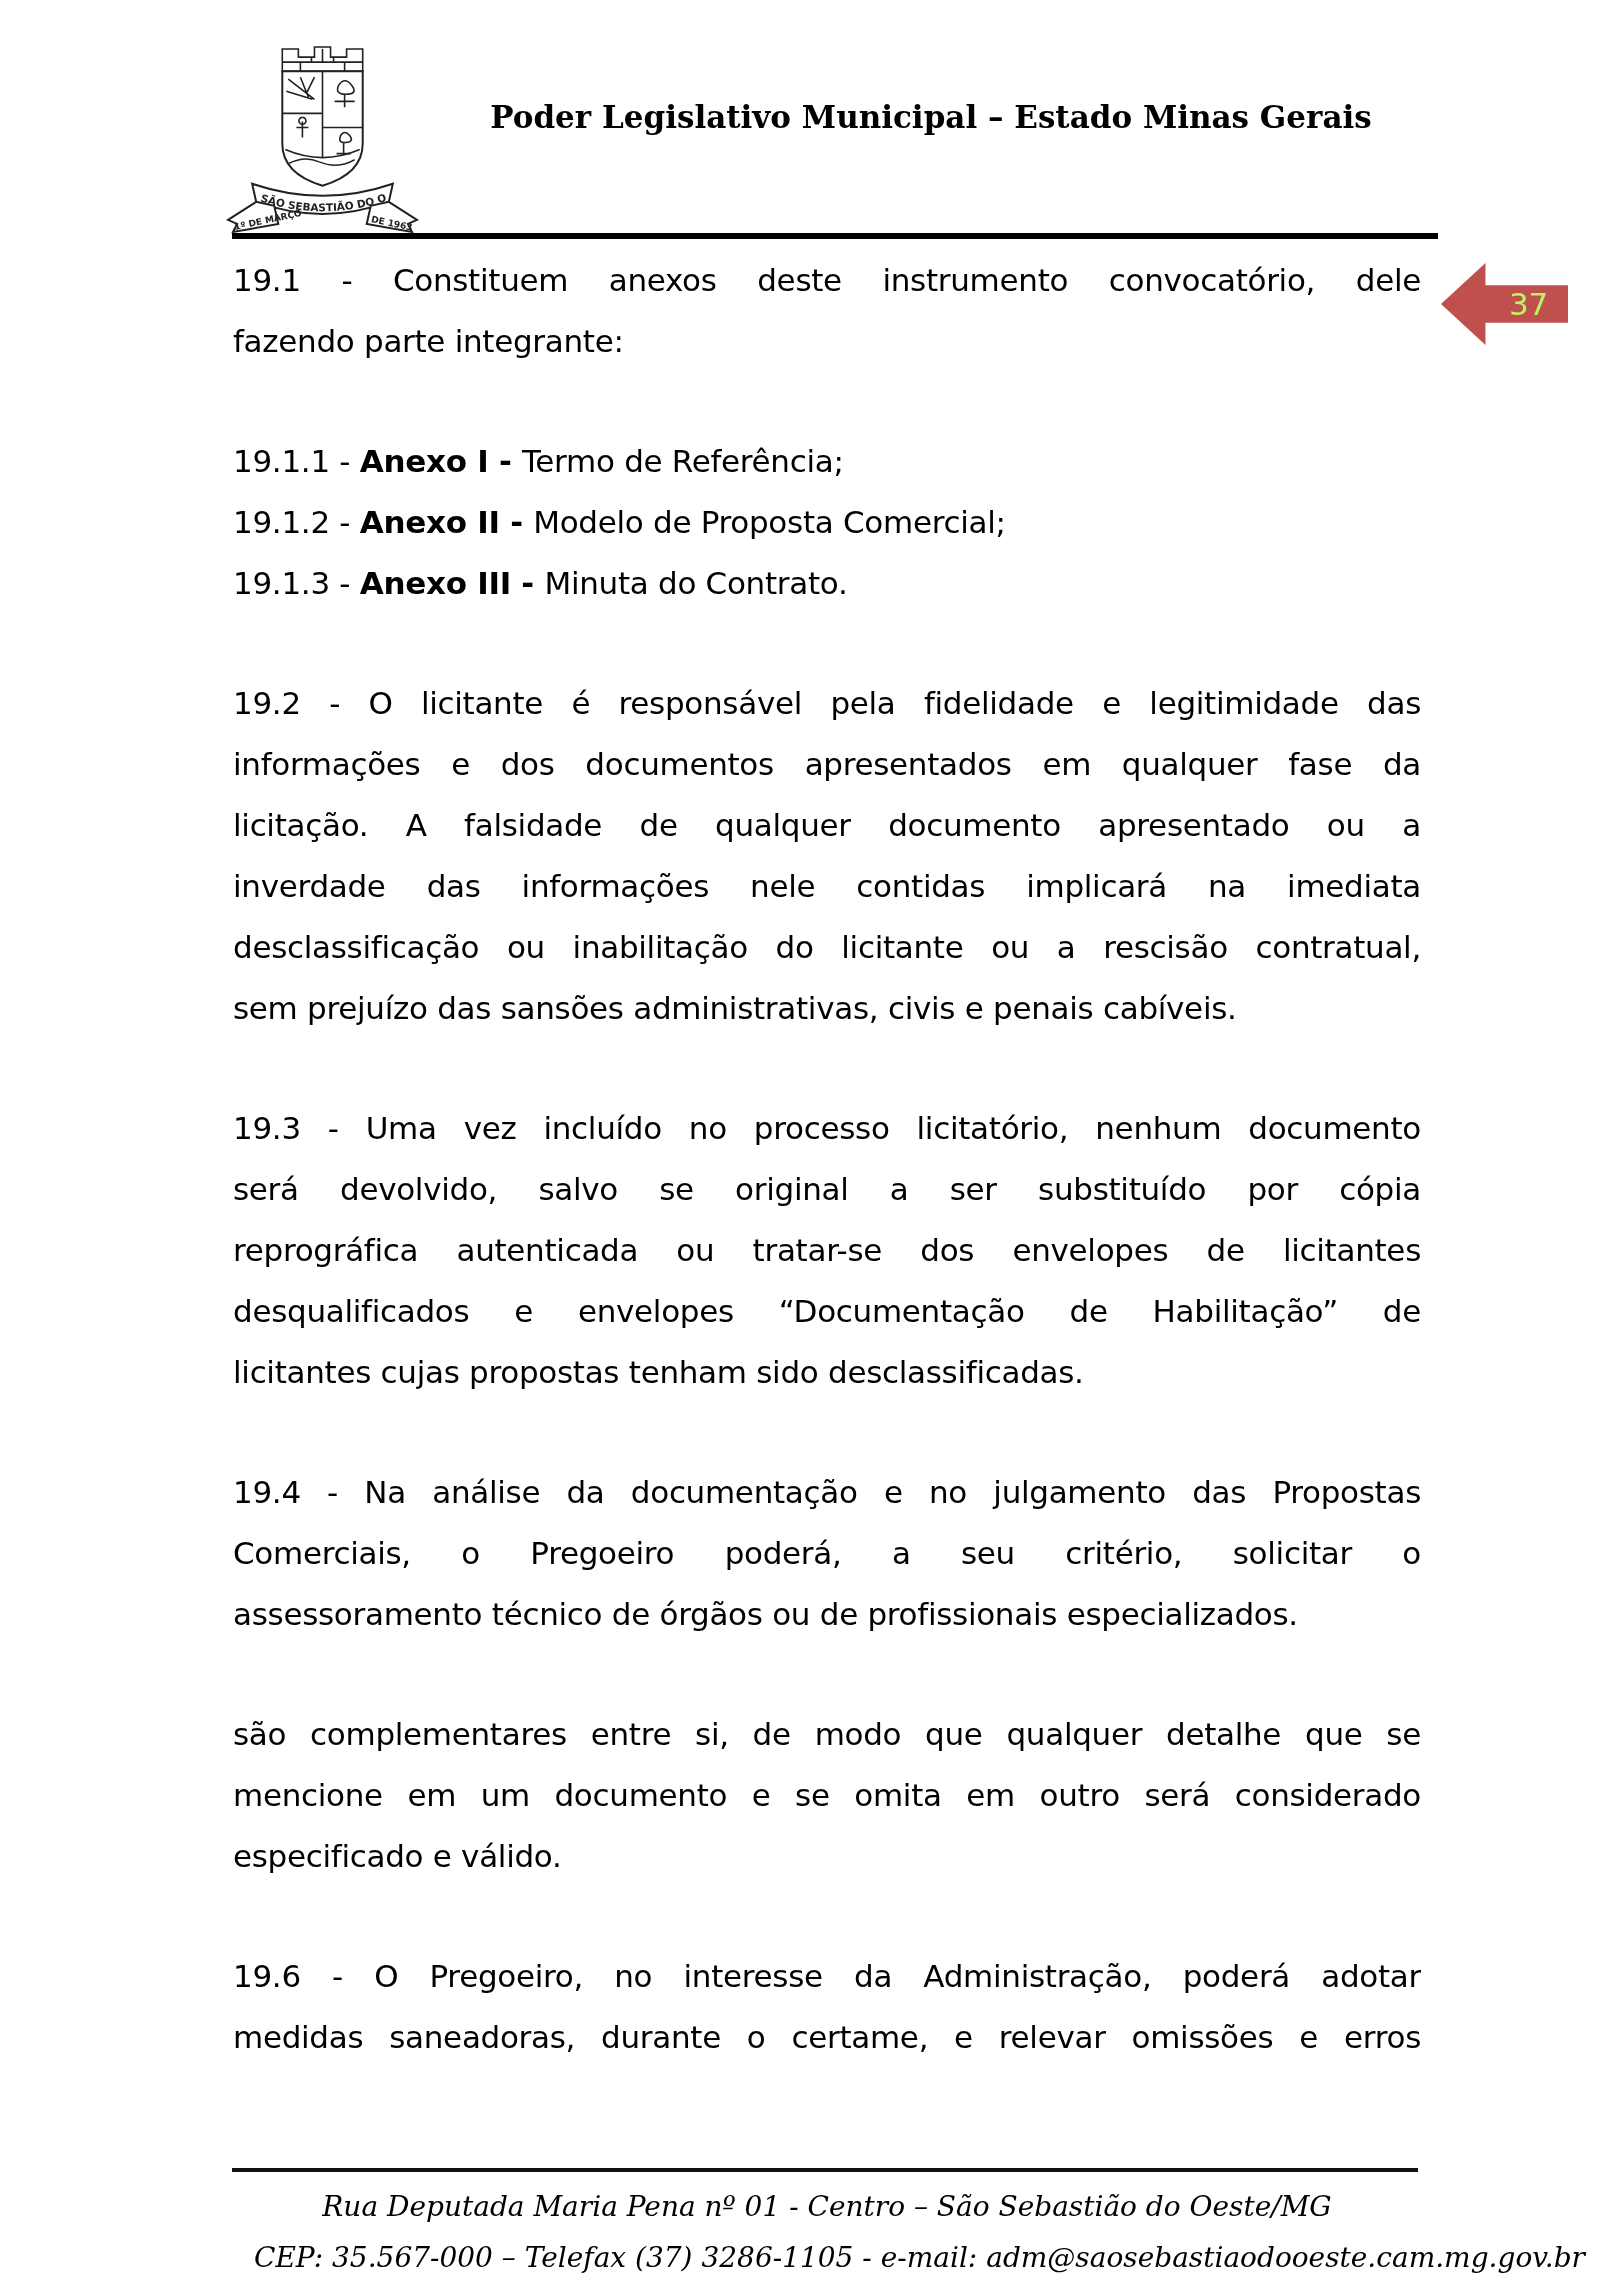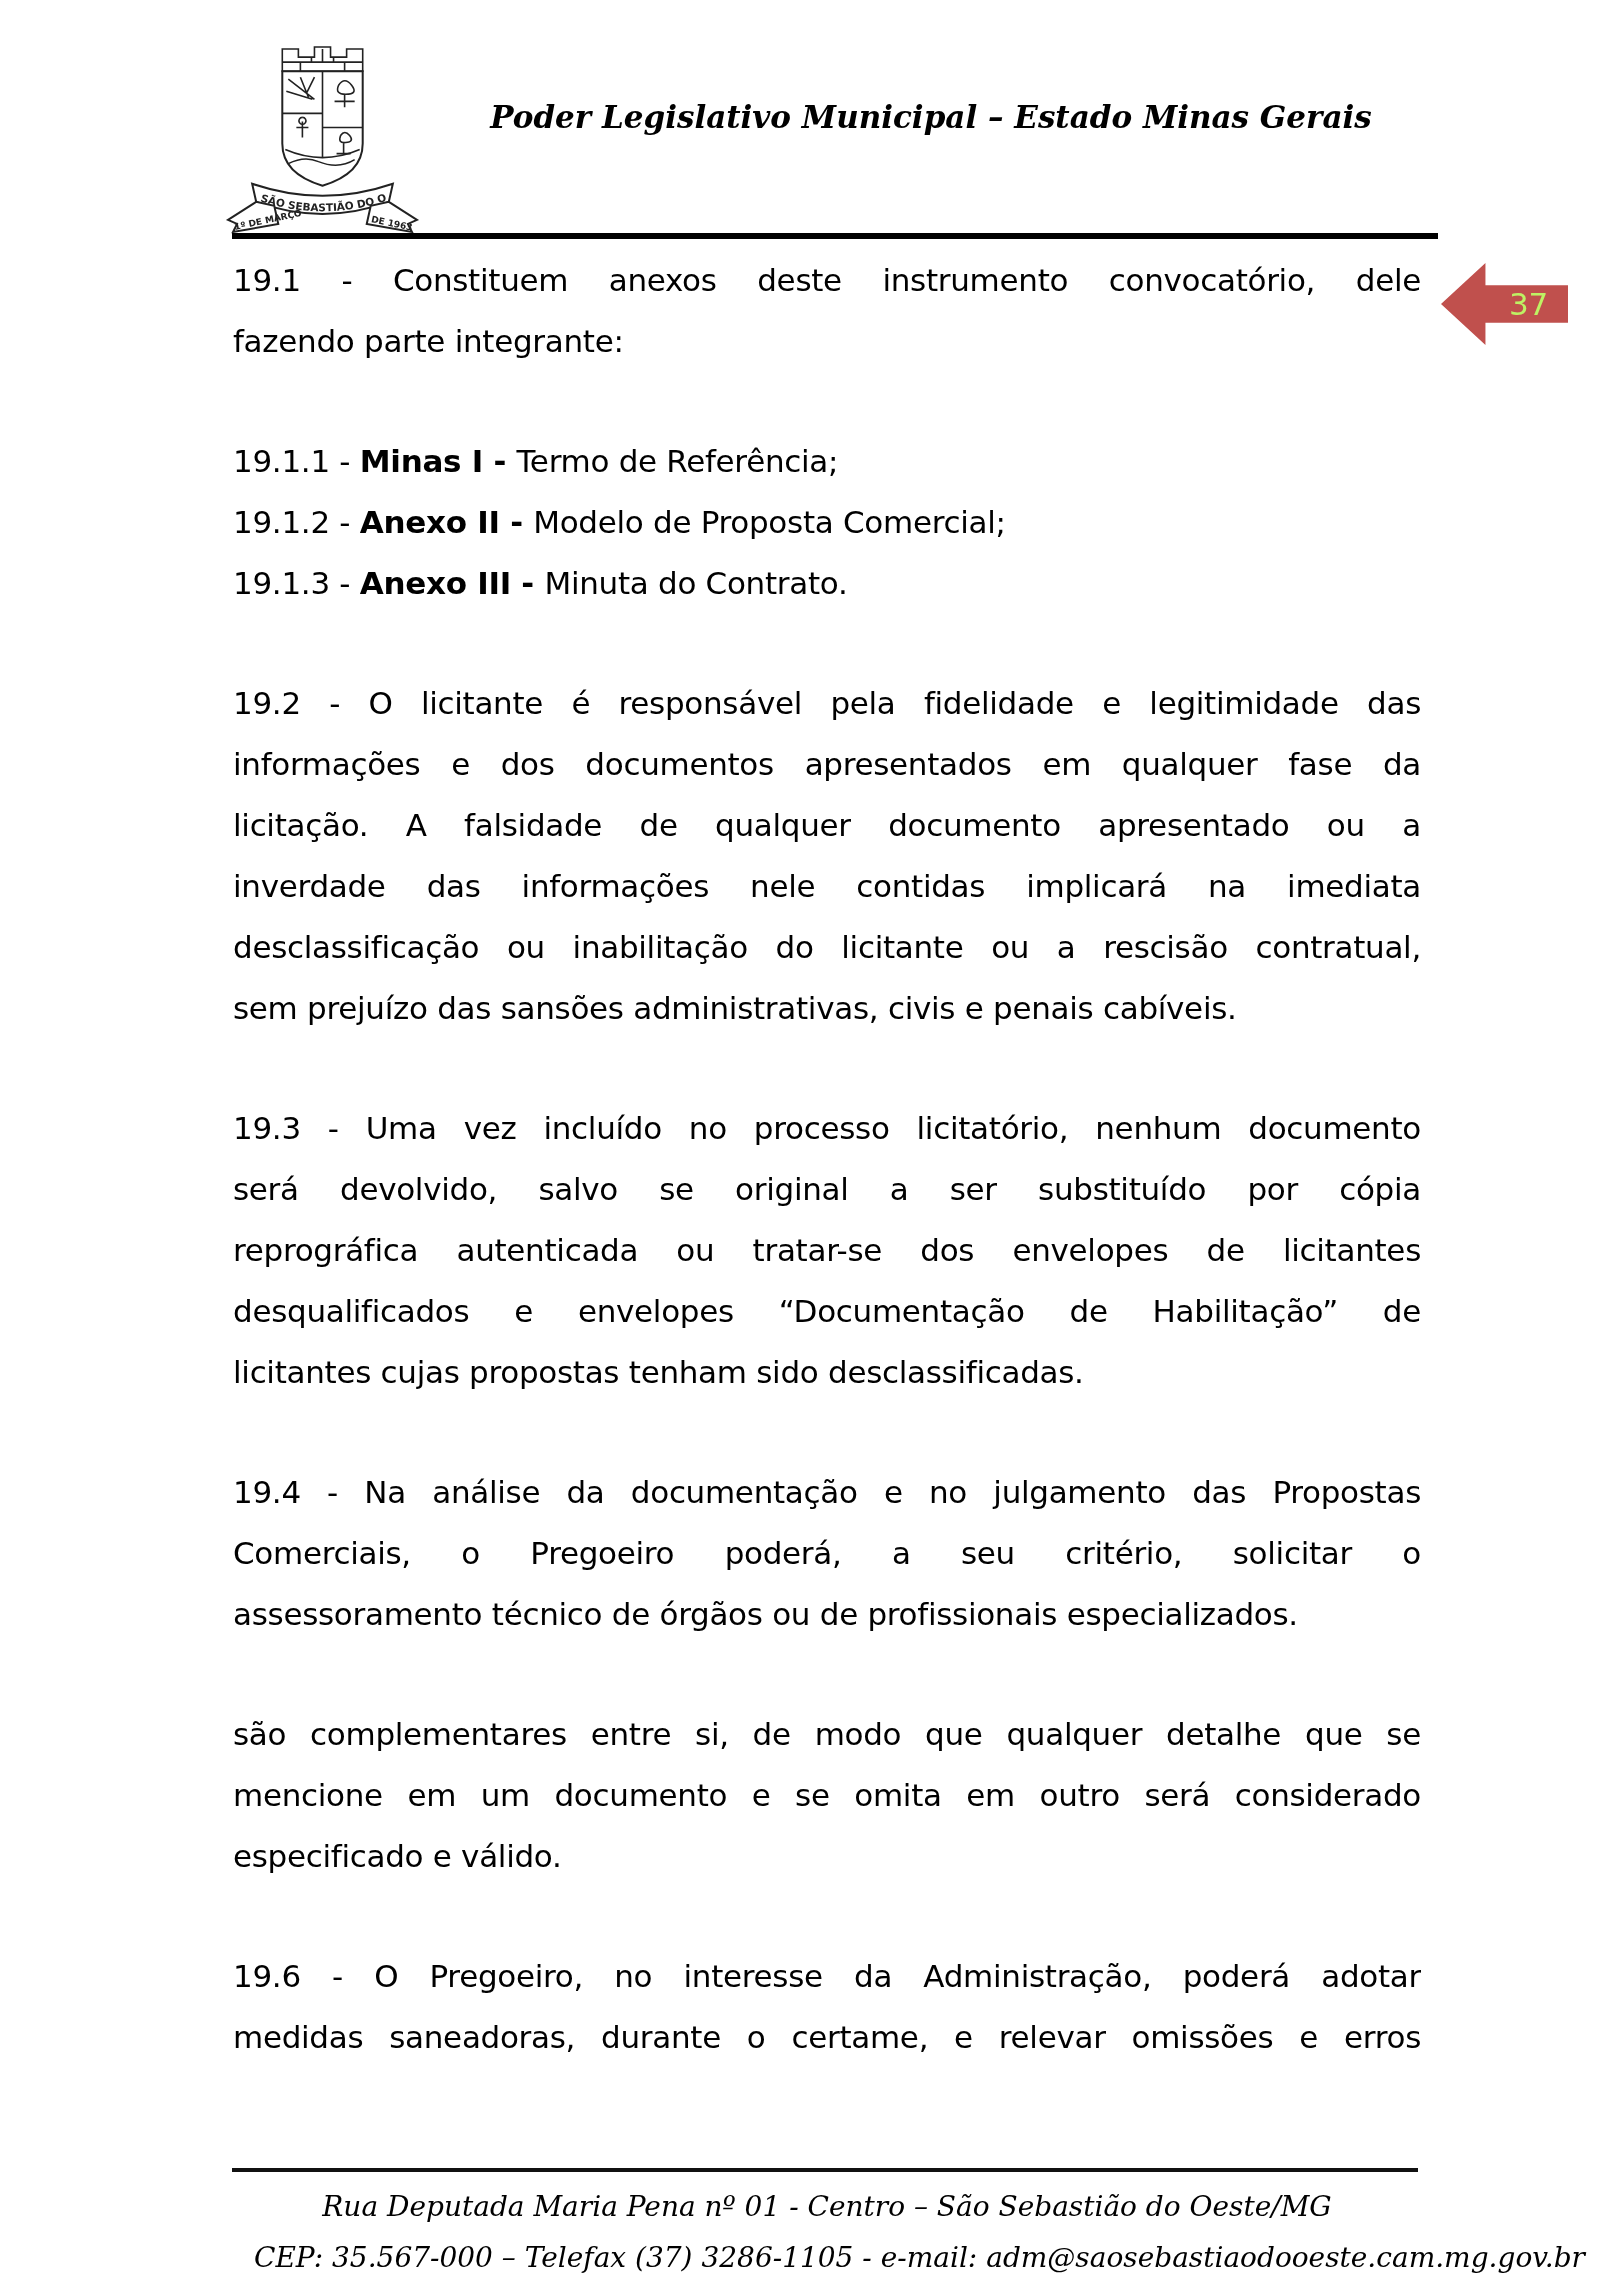--- a/index.html
+++ b/index.html
@@ -10,21 +10,21 @@
   }
 
   
   .logo { position:absolute; left:222px; top:35px; }
   .title-block { position:absolute; left:431px; top:82px; width:1000px; text-align:center; }
   .org-title {
     font-family:"DejaVu Serif", serif; font-style:italic; font-weight:bold;
     font-size:46px; line-height:59px; white-space:nowrap;
   }
   .org-subtitle {
-    font-family:"DejaVu Serif", serif; font-style:italic; font-weight:bold;
+    font-family:"DejaVu Serif", serif; font-weight:bold;
     font-size:31px; line-height:39px; margin-top:15.7px; white-space:nowrap;
   }
   .header-rule { position:absolute; left:232px; top:233px; width:1206px; height:5.9px; background:#000; }
 
   
   .page-badge {
     position:absolute; left:1441px; top:263px; width:127px; height:82px;
     clip-path:polygon(0% 50%, 35% 0%, 35% 27%, 100% 27%, 100% 73%, 35% 73%, 35% 100%);
     background:#C0504D;
   }
@@ -101,21 +101,21 @@
   <div class="page-badge" style="background: rgb(192, 80, 77);">
     <span class="num">37</span>
   </div>
 
   <main class="doc-body">
       <div class="para">
         <div class="line just">19.1 - Constituem anexos deste instrumento convocatório, dele</div>
         <div class="line">fazendo parte integrante:</div>
       </div>
       <div class="anexo-list">
-        <div class="anexo-line"><span>19.1.1 - </span><span class="b">Minas I - </span><span>Termo de Referência;</span></div>
+        <div class="anexo-line"><span>19.1.1 - </span><span class="b">Anexo I - </span><span>Termo de Referência;</span></div>
         <div class="anexo-line"><span>19.1.2 - </span><span class="b">Anexo II - </span><span>Modelo de Proposta Comercial;</span></div>
         <div class="anexo-line"><span>19.1.3 - </span><span class="b">Anexo III - </span><span>Minuta do Contrato.</span></div>
       </div>
       <div class="para">
         <div class="line just">19.2 - O licitante é responsável pela fidelidade e legitimidade das</div>
         <div class="line just">informações e dos documentos apresentados em qualquer fase da</div>
         <div class="line just">licitação. A falsidade de qualquer documento apresentado ou a</div>
         <div class="line just">inverdade das informações nele contidas implicará na imediata</div>
         <div class="line just">desclassificação ou inabilitação do licitante ou a rescisão contratual,</div>
         <div class="line">sem prejuízo das sansões administrativas, civis e penais cabíveis.</div>

